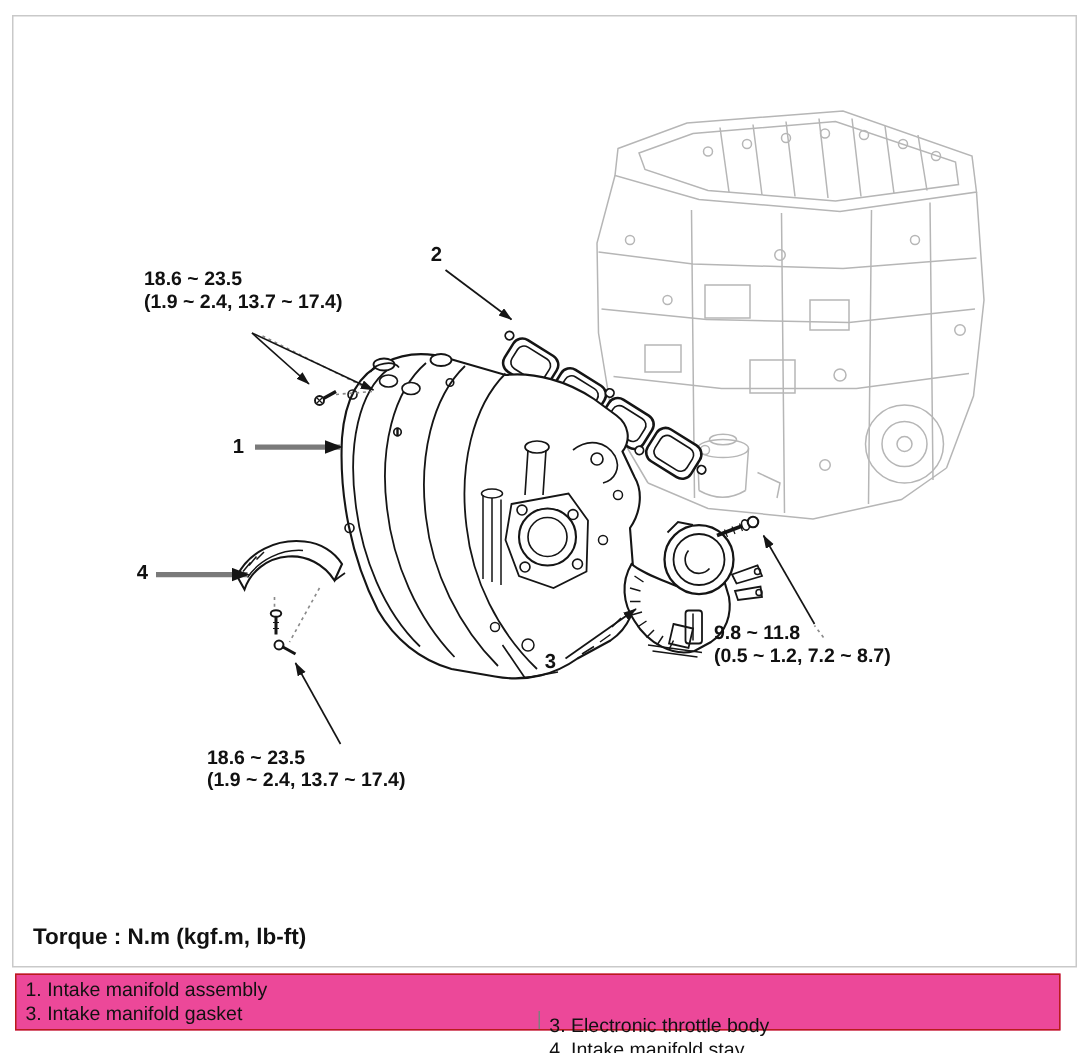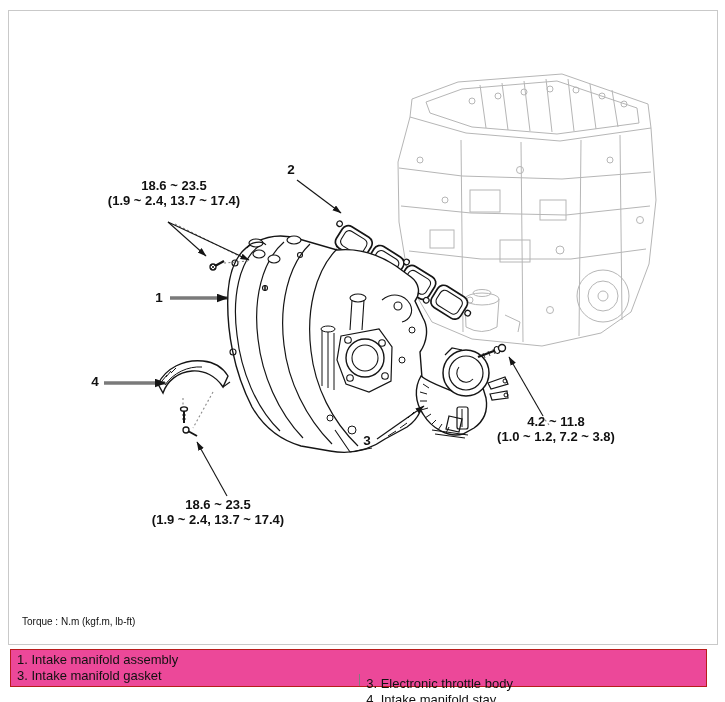--- a/index.html
+++ b/index.html
@@ -1,26 +1,26 @@
 <!DOCTYPE html>
 <html><head>
 <meta charset="utf-8">
 <style>
   html,body{margin:0;padding:0;background:#fff;}
   .page{position:relative;width:725px;height:702px;background:#fff;overflow:hidden;
         font-family:"Liberation Sans", sans-serif;color:#111;}
   .frame{position:absolute;left:8px;top:10px;width:708px;height:633px;
          border:1px solid #c9c9c9;background:#fff;}
   svg.art{position:absolute;left:0;top:0;width:725px;height:702px;pointer-events:none;}
-  .tq{position:absolute;text-align:center;font-size:13px;font-weight:bold;
+  .tq{position:absolute;font-size:13px;font-weight:bold;
       line-height:15px;white-space:nowrap;}
   .tq div{white-space:nowrap;}
   .callout{position:absolute;width:14px;text-align:center;font-size:13.5px;
            font-weight:600;line-height:14px;}
-  .note{position:absolute;left:22px;top:616px;font-size:10px;font-weight:normal;}
+  .note{position:absolute;left:22px;top:616px;font-size:15px;font-weight:bold;}
   .legend{position:absolute;left:10px;top:649px;width:697px;height:38px;
           border:1px solid #b91c1c;display:flex;background:#ec4899;box-sizing:border-box;}
   .legend .cell{flex:0 0 50.1%;padding:2px 6px;font-size:13px;line-height:16px;
                 box-sizing:border-box;}
   .legend .cell.right{flex:1 1 auto;border-left:1px solid #7e7e7e;margin-top:24px;}
 </style>
 </head>
 <body>
 
 <div class="page">
@@ -218,22 +218,22 @@
 
   <div class="tq" style="left:96px;top:178px;width:156px;">
     <div>18.6 ~ 23.5</div>
     <div>(1.9 ~ 2.4, 13.7 ~ 17.4)</div>
   </div>
   <div class="tq" style="left:138px;top:497px;width:160px;">
     <div>18.6 ~ 23.5</div>
     <div>(1.9 ~ 2.4, 13.7 ~ 17.4)</div>
   </div>
   <div class="tq" style="left:476px;top:414px;width:160px;">
-    <div>4.2 ~ 11.8</div>
-    <div>(1.0 ~ 1.2, 7.2 ~ 3.8)</div>
+    <div>9.8 ~ 11.8</div>
+    <div>(0.5 ~ 1.2, 7.2 ~ 8.7)</div>
   </div>
 
   <div class="note">Torque : N.m (kgf.m, lb-ft)</div>
 
   <div class="legend">
     <div class="cell left">
       <div>1. Intake manifold assembly</div>
       <div>3. Intake manifold gasket</div>
     </div>
     <div class="cell right">

